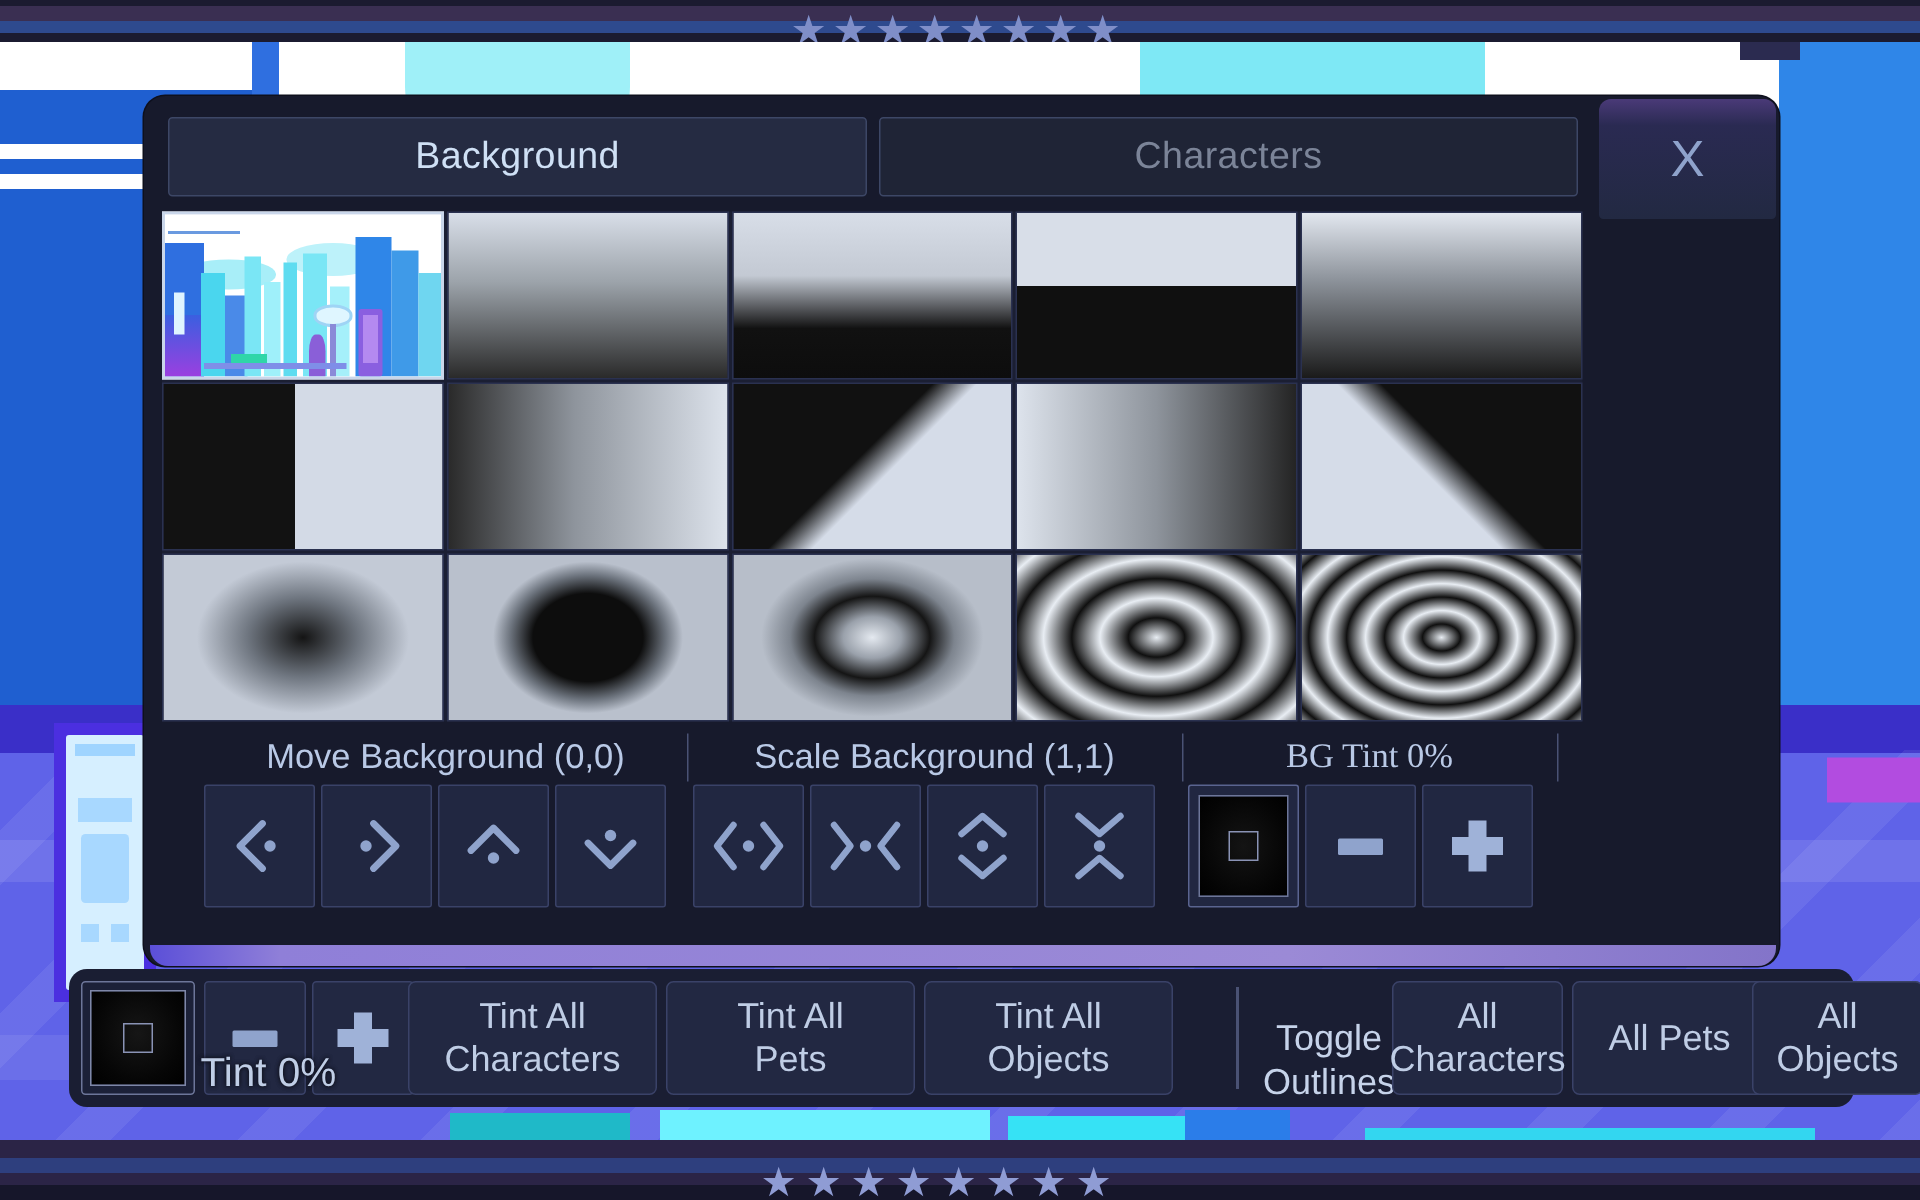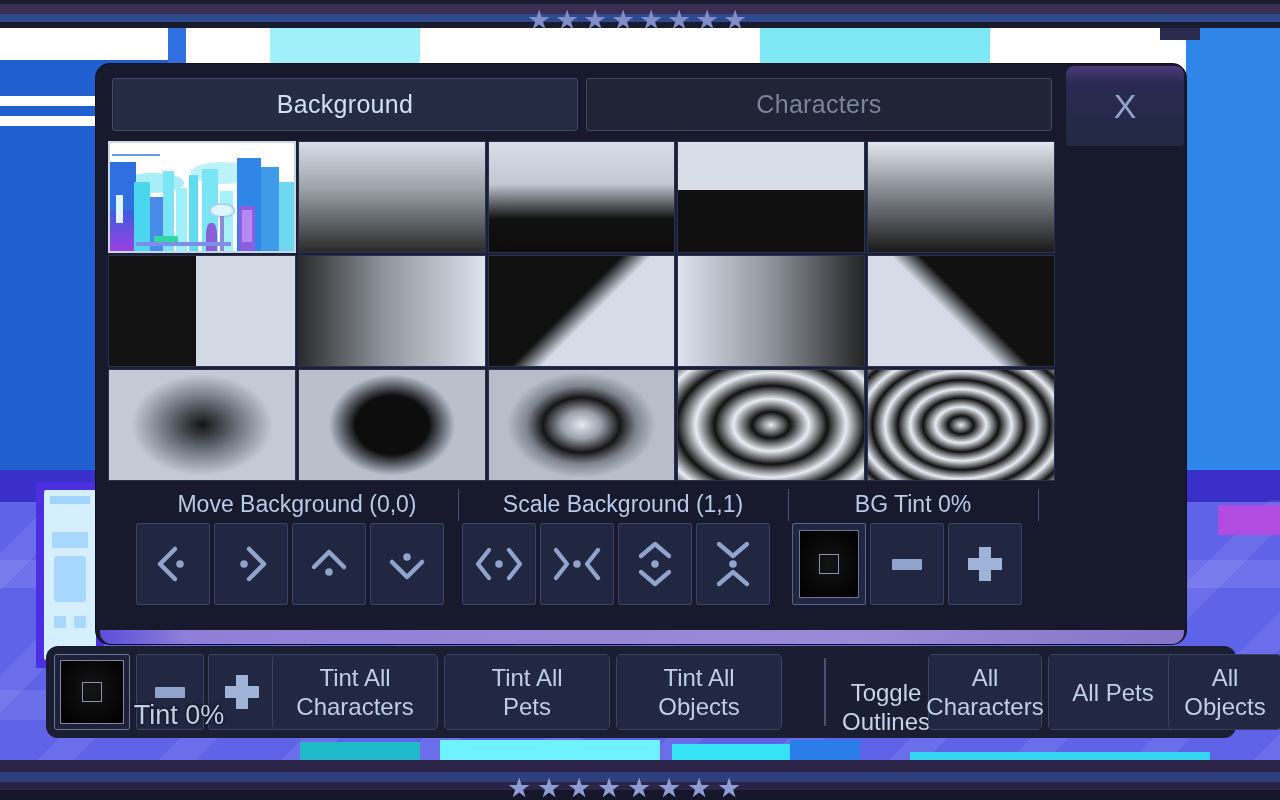--- a/index.html
+++ b/index.html
@@ -400,21 +400,21 @@
             <path d="M12 8 L26 20 L40 8" fill="none" stroke="#8fa3cc" stroke-width="4.3" stroke-linecap="round" stroke-linejoin="round"></path>
             <path d="M12 48 L26 36 L40 48" fill="none" stroke="#8fa3cc" stroke-width="4.3" stroke-linecap="round" stroke-linejoin="round"></path>
             <circle cx="26" cy="28" r="3.8" fill="#8fa3cc"></circle>
           </svg>
         </div>
       </div>
     </div>
 
     <div class="divider" style="left:652px;"></div>
 
-    <div class="ctrl-group" style="left:656px; width:242px;">
+    <div class="ctrl-group" style="left:656px; width:242px;font-family:Liberation Serif, serif;">
       <div class="grp-title">BG Tint 0%</div>
       <div class="btn-row">
         <div class="swatch-btn">
           <div class="swatch">
             <div class="swatch-inner"></div>
           </div>
         </div>
         <div class="ctrl-btn">
           <span class="minus"></span>
         </div>

